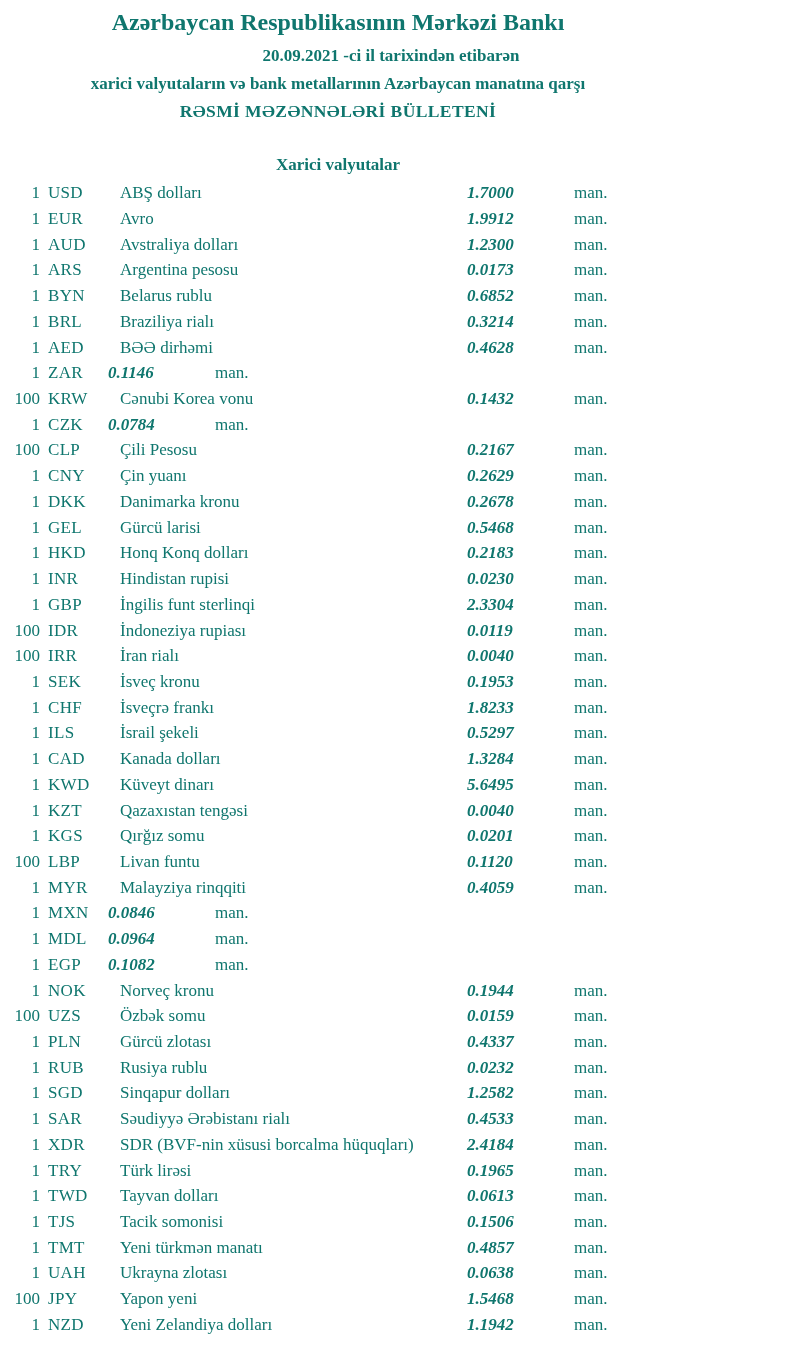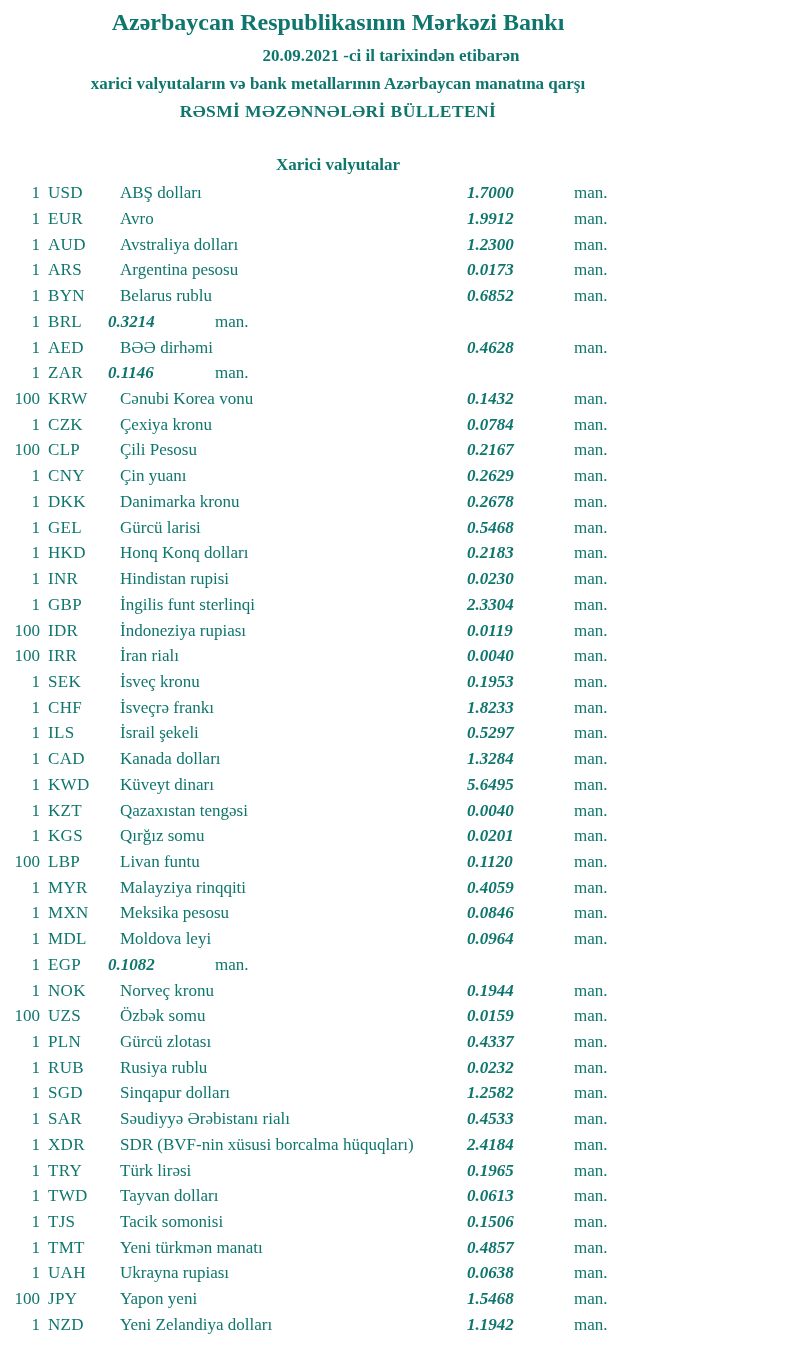--- a/index.html
+++ b/index.html
@@ -142,20 +142,21 @@
       <div class="rate-row">
       <span class="qty">1</span>
       <span class="code">BYN</span>
       <span class="name">Belarus rublu</span>
       <span class="rate">0.6852</span>
       <span class="unit">man.</span>
     </div>
       <div class="rate-row">
       <span class="qty">1</span>
       <span class="code">BRL</span>
+      <span class="name">Braziliya rialı</span>
       <span class="rate">0.3214</span>
       <span class="unit">man.</span>
     </div>
       <div class="rate-row">
       <span class="qty">1</span>
       <span class="code">AED</span>
       <span class="name">BƏƏ dirhəmi</span>
       <span class="rate">0.4628</span>
       <span class="unit">man.</span>
     </div>
@@ -168,21 +169,20 @@
       <div class="rate-row">
       <span class="qty">100</span>
       <span class="code">KRW</span>
       <span class="name">Cənubi Korea vonu</span>
       <span class="rate">0.1432</span>
       <span class="unit">man.</span>
     </div>
       <div class="rate-row">
       <span class="qty">1</span>
       <span class="code">CZK</span>
-      <span class="name">Çexiya kronu</span>
       <span class="rate">0.0784</span>
       <span class="unit">man.</span>
     </div>
       <div class="rate-row">
       <span class="qty">100</span>
       <span class="code">CLP</span>
       <span class="name">Çili Pesosu</span>
       <span class="rate">0.2167</span>
       <span class="unit">man.</span>
     </div>
@@ -301,28 +301,26 @@
       <div class="rate-row">
       <span class="qty">1</span>
       <span class="code">MYR</span>
       <span class="name">Malayziya rinqqiti</span>
       <span class="rate">0.4059</span>
       <span class="unit">man.</span>
     </div>
       <div class="rate-row">
       <span class="qty">1</span>
       <span class="code">MXN</span>
-      <span class="name">Meksika pesosu</span>
       <span class="rate">0.0846</span>
       <span class="unit">man.</span>
     </div>
       <div class="rate-row">
       <span class="qty">1</span>
       <span class="code">MDL</span>
-      <span class="name">Moldova leyi</span>
       <span class="rate">0.0964</span>
       <span class="unit">man.</span>
     </div>
       <div class="rate-row">
       <span class="qty">1</span>
       <span class="code">EGP</span>
       <span class="rate">0.1082</span>
       <span class="unit">man.</span>
     </div>
       <div class="rate-row">
@@ -398,21 +396,21 @@
       <div class="rate-row">
       <span class="qty">1</span>
       <span class="code">TMT</span>
       <span class="name">Yeni türkmən manatı</span>
       <span class="rate">0.4857</span>
       <span class="unit">man.</span>
     </div>
       <div class="rate-row">
       <span class="qty">1</span>
       <span class="code">UAH</span>
-      <span class="name">Ukrayna rupiası</span>
+      <span class="name">Ukrayna zlotası</span>
       <span class="rate">0.0638</span>
       <span class="unit">man.</span>
     </div>
       <div class="rate-row">
       <span class="qty">100</span>
       <span class="code">JPY</span>
       <span class="name">Yapon yeni</span>
       <span class="rate">1.5468</span>
       <span class="unit">man.</span>
     </div>

